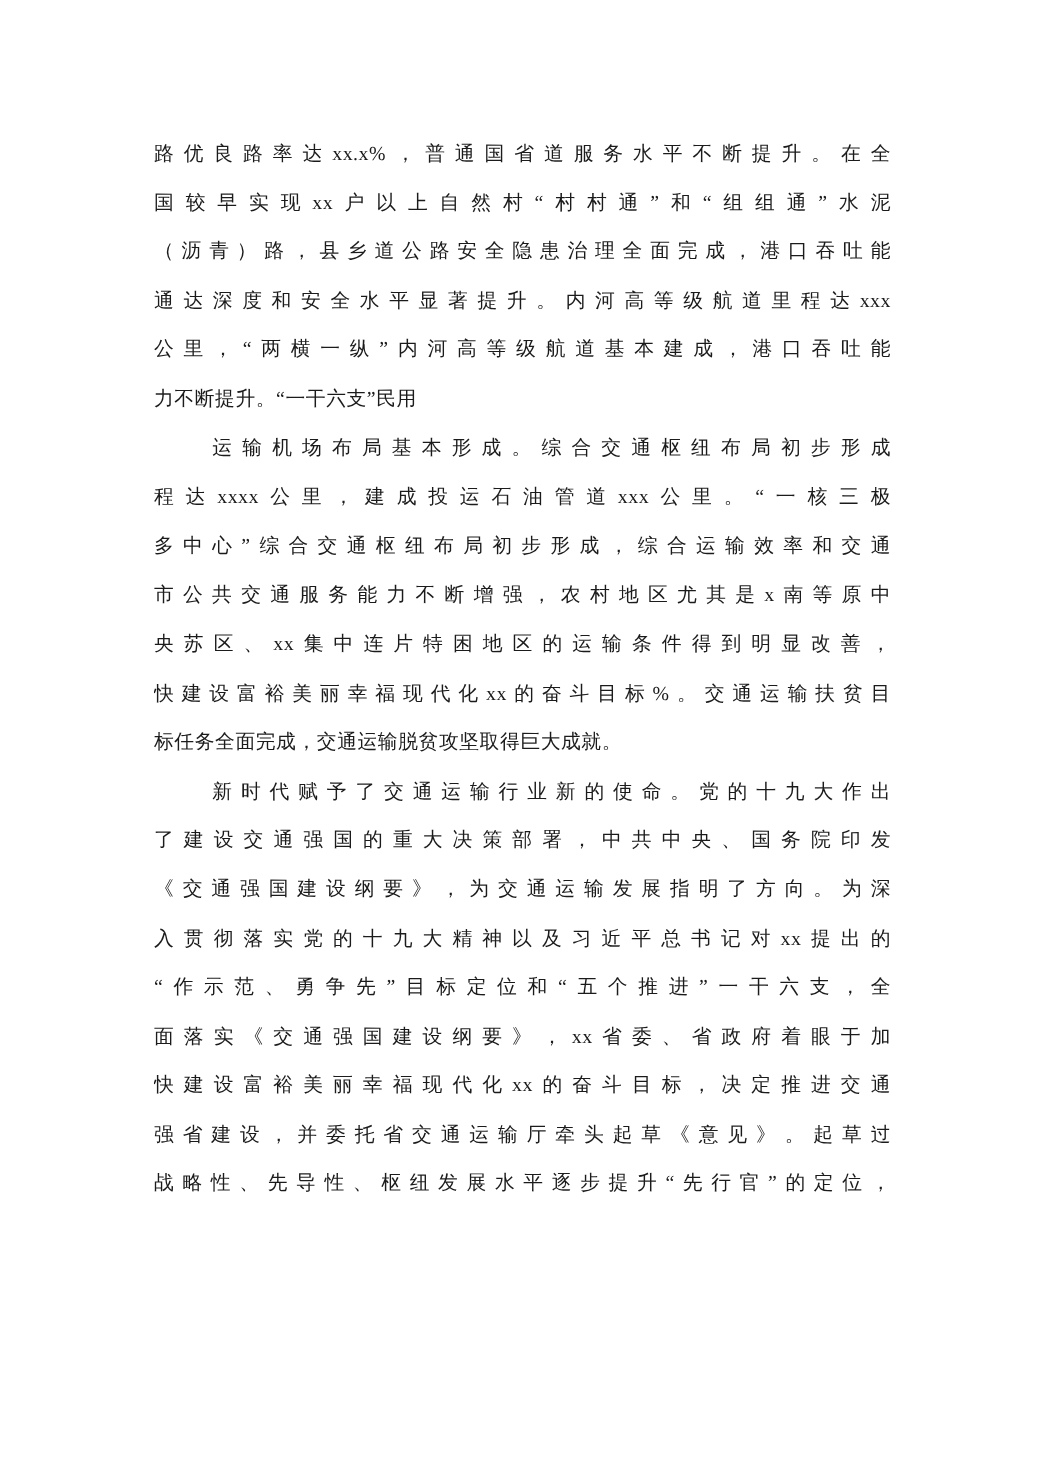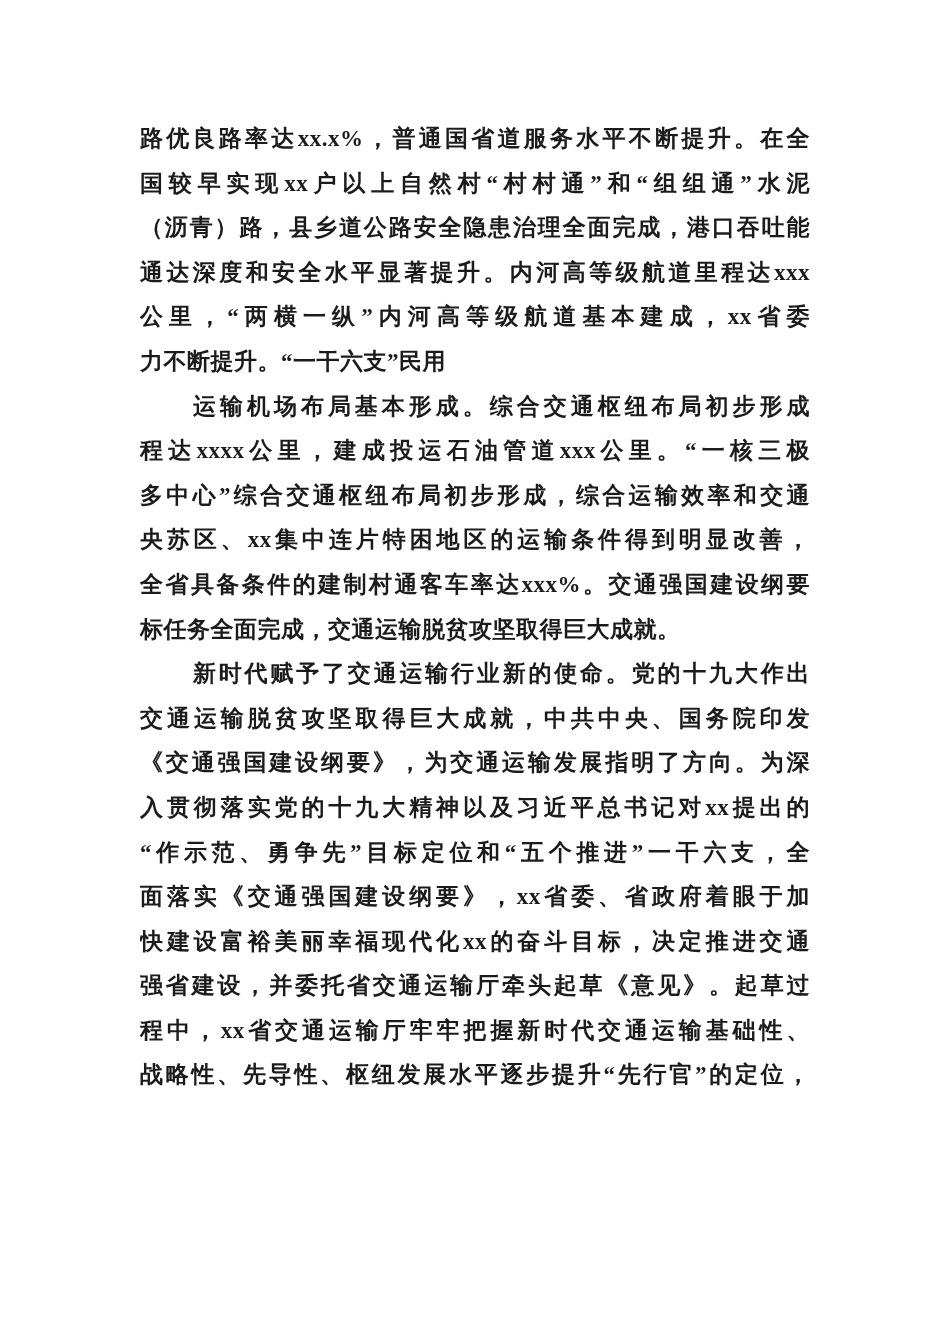--- a/index.html
+++ b/index.html
@@ -14,22 +14,22 @@
     background: #ffffff;
     overflow: hidden;
     font-family: "Liberation Serif", "DejaVu Serif", serif;
   }
   .doc-body {
     position: absolute;
     left: 140px;
     top: 117px;
     width: 670px;
     color: #1b1b1b;
-    font-size: 23px;
-    font-weight: 700;
+    font-size: 18px;
+    font-weight: 400;
   }
   .paragraph {
     margin: 0;
     padding: 0;
   }
   .line {
     height: 44.6px;
     line-height: 44.6px;
     overflow: hidden;
     text-align: justify;
@@ -48,37 +48,37 @@
 </head>
 <body>
 
 <div class="page">
   <div class="doc-body" style="color: rgb(27, 27, 27);">
       <div class="paragraph">
         <div class="line">路优良路率达xx.x%，普通国省道服务水平不断提升。在全</div>
         <div class="line">国较早实现xx户以上自然村“村村通”和“组组通”水泥</div>
         <div class="line">（沥青）路，县乡道公路安全隐患治理全面完成，港口吞吐能</div>
         <div class="line">通达深度和安全水平显著提升。内河高等级航道里程达xxx</div>
-        <div class="line">公里，“两横一纵”内河高等级航道基本建成，xx省委</div>
+        <div class="line">公里，“两横一纵”内河高等级航道基本建成，港口吞吐能</div>
         <div class="line para-end">力不断提升。“一干六支”民用</div>
       </div>
       <div class="paragraph">
         <div class="line indent">运输机场布局基本形成。综合交通枢纽布局初步形成</div>
         <div class="line">程达xxxx公里，建成投运石油管道xxx公里。“一核三极</div>
         <div class="line">多中心”综合交通枢纽布局初步形成，综合运输效率和交通</div>
+        <div class="line">市公共交通服务能力不断增强，农村地区尤其是x南等原中</div>
         <div class="line">央苏区、xx集中连片特困地区的运输条件得到明显改善，</div>
-        <div class="line">全省具备条件的建制村通客车率达xxx%。交通强国建设纲要</div>
+        <div class="line">快建设富裕美丽幸福现代化xx的奋斗目标%。交通运输扶贫目</div>
         <div class="line para-end">标任务全面完成，交通运输脱贫攻坚取得巨大成就。</div>
       </div>
       <div class="paragraph">
         <div class="line indent">新时代赋予了交通运输行业新的使命。党的十九大作出</div>
-        <div class="line">交通运输脱贫攻坚取得巨大成就，中共中央、国务院印发</div>
+        <div class="line">了建设交通强国的重大决策部署，中共中央、国务院印发</div>
         <div class="line">《交通强国建设纲要》，为交通运输发展指明了方向。为深</div>
         <div class="line">入贯彻落实党的十九大精神以及习近平总书记对xx提出的</div>
         <div class="line">“作示范、勇争先”目标定位和“五个推进”一干六支，全</div>
         <div class="line">面落实《交通强国建设纲要》，xx省委、省政府着眼于加</div>
         <div class="line">快建设富裕美丽幸福现代化xx的奋斗目标，决定推进交通</div>
         <div class="line">强省建设，并委托省交通运输厅牵头起草《意见》。起草过</div>
-        <div class="line">程中，xx省交通运输厅牢牢把握新时代交通运输基础性、</div>
         <div class="line">战略性、先导性、枢纽发展水平逐步提升“先行官”的定位，</div>
       </div>
     </div>
 </div>
 
 </body></html>

